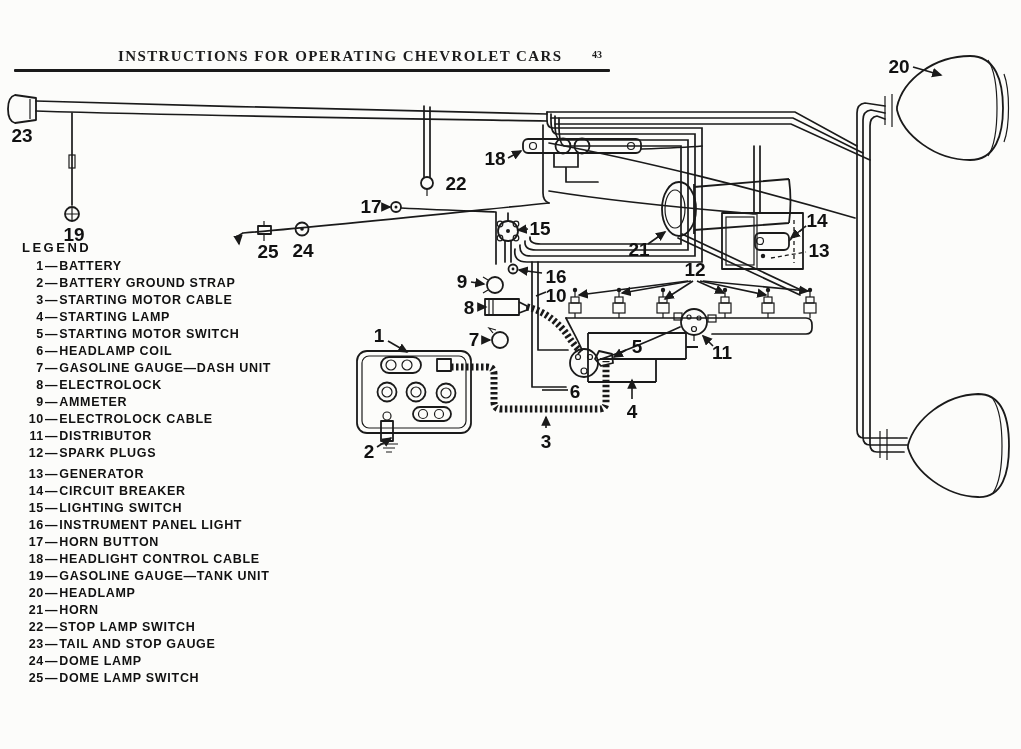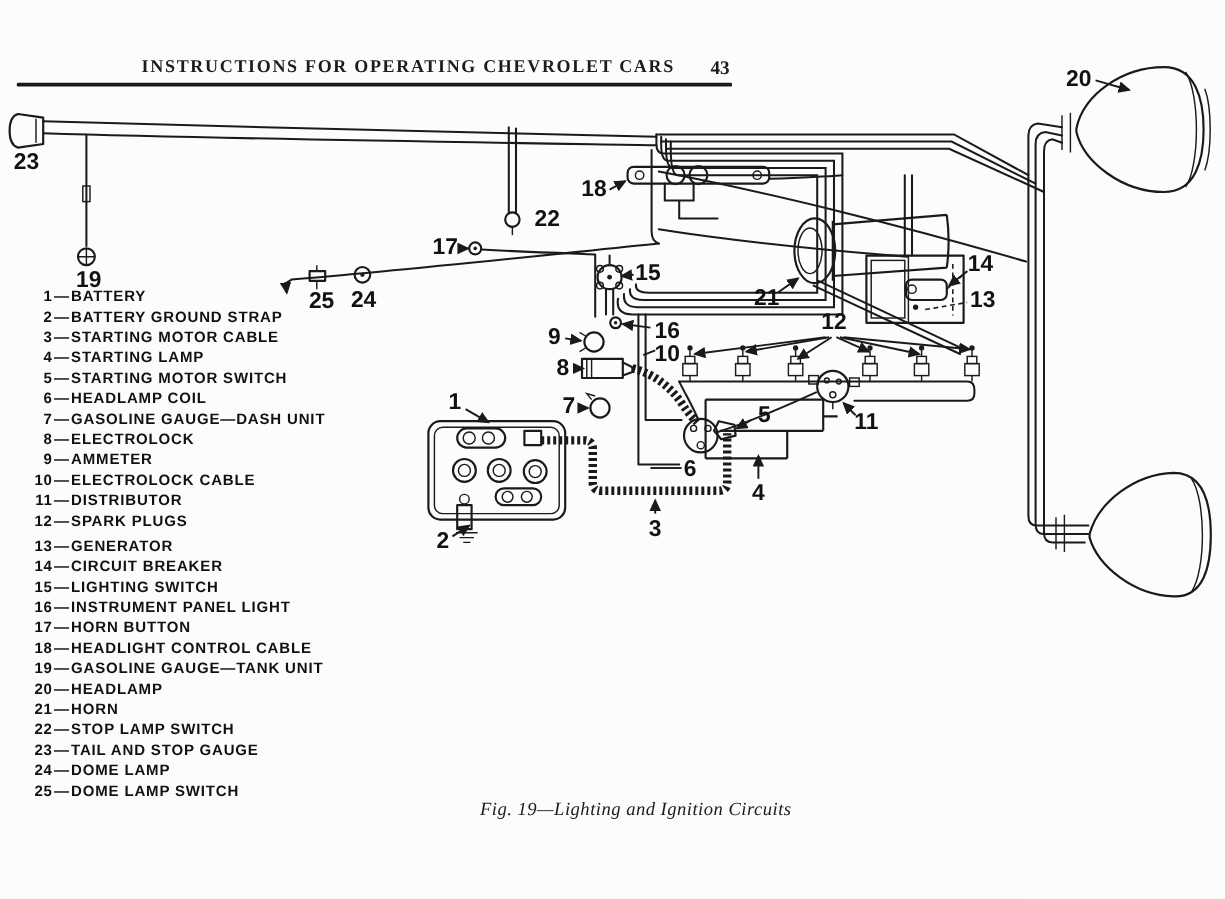--- a/index.html
+++ b/index.html
@@ -9,21 +9,21 @@
     font-family:"Liberation Sans",sans-serif;color:#161616;
   }
   
   .hdr-title{
     position:absolute;left:118px;top:48px;width:400px;
     font-family:"Liberation Serif",serif;font-size:15px;font-weight:700;
     letter-spacing:1.4px;color:#1c1c1c;white-space:nowrap;
   }
   .hdr-num{
     position:absolute;left:592px;top:49px;
-    font-family:"Liberation Serif",serif;font-size:16px;font-weight:700;color:#1c1c1c;
+    font-family:"Liberation Serif",serif;font-size:10px;font-weight:700;color:#1c1c1c;
   }
   .hdr-rule{position:absolute;left:14px;top:69px;width:596px;height:3px;background:#1a1a1a;border-radius:1px;}
   
   .legend{position:absolute;left:20px;top:240px;width:320px;}
   .legend-title{
     font-size:13px;font-weight:700;letter-spacing:2.5px;color:#111;
     margin:0 0 4px 2px;
   }
   .lg-row{display:flex;align-items:baseline;height:17px;font-size:12.5px;font-weight:700;letter-spacing:0.7px;color:#111;white-space:nowrap;}
   .lg-row.gap{margin-top:4px;}
@@ -53,20 +53,21 @@
 </head>
 <body>
 
 <div class="page">
 
   <div class="hdr-title">INSTRUCTIONS FOR OPERATING CHEVROLET CARS</div>
   <div class="hdr-num">43</div>
   <div class="hdr-rule"></div>
 
   <div class="legend">
+    <div class="legend-title">LEGEND</div>
     <div id="legend-rows">
         <div class="lg-row">
           <span class="lg-num">1</span>
           <span class="lg-dash">—</span>
           <span>BATTERY</span>
         </div>
         <div class="lg-row">
           <span class="lg-num">2</span>
           <span class="lg-dash">—</span>
           <span>BATTERY GROUND STRAP</span>
@@ -182,21 +183,20 @@
           <span>DOME LAMP</span>
         </div>
         <div class="lg-row">
           <span class="lg-num">25</span>
           <span class="lg-dash">—</span>
           <span>DOME LAMP SWITCH</span>
         </div>
       </div>
   </div>
 
-  <div class="caption">Fig. 19—Lighting and Ignition Circuits</div>
 
   <svg class="diagram-svg" width="1021" height="749" viewBox="0 0 1021 749">
     <defs>
       <marker id="arw" markerWidth="8" markerHeight="8" refX="5.5" refY="3" orient="auto">
         <path d="M0,0 L6.5,3 L0,6 Z" fill="#1a1a1a"></path>
       </marker>
     </defs>
 
     <g>
       <path class="comp" d="M36,98 L15,95 Q8,97 8,109 Q8,121 15,123 L36,120 Z"></path>

